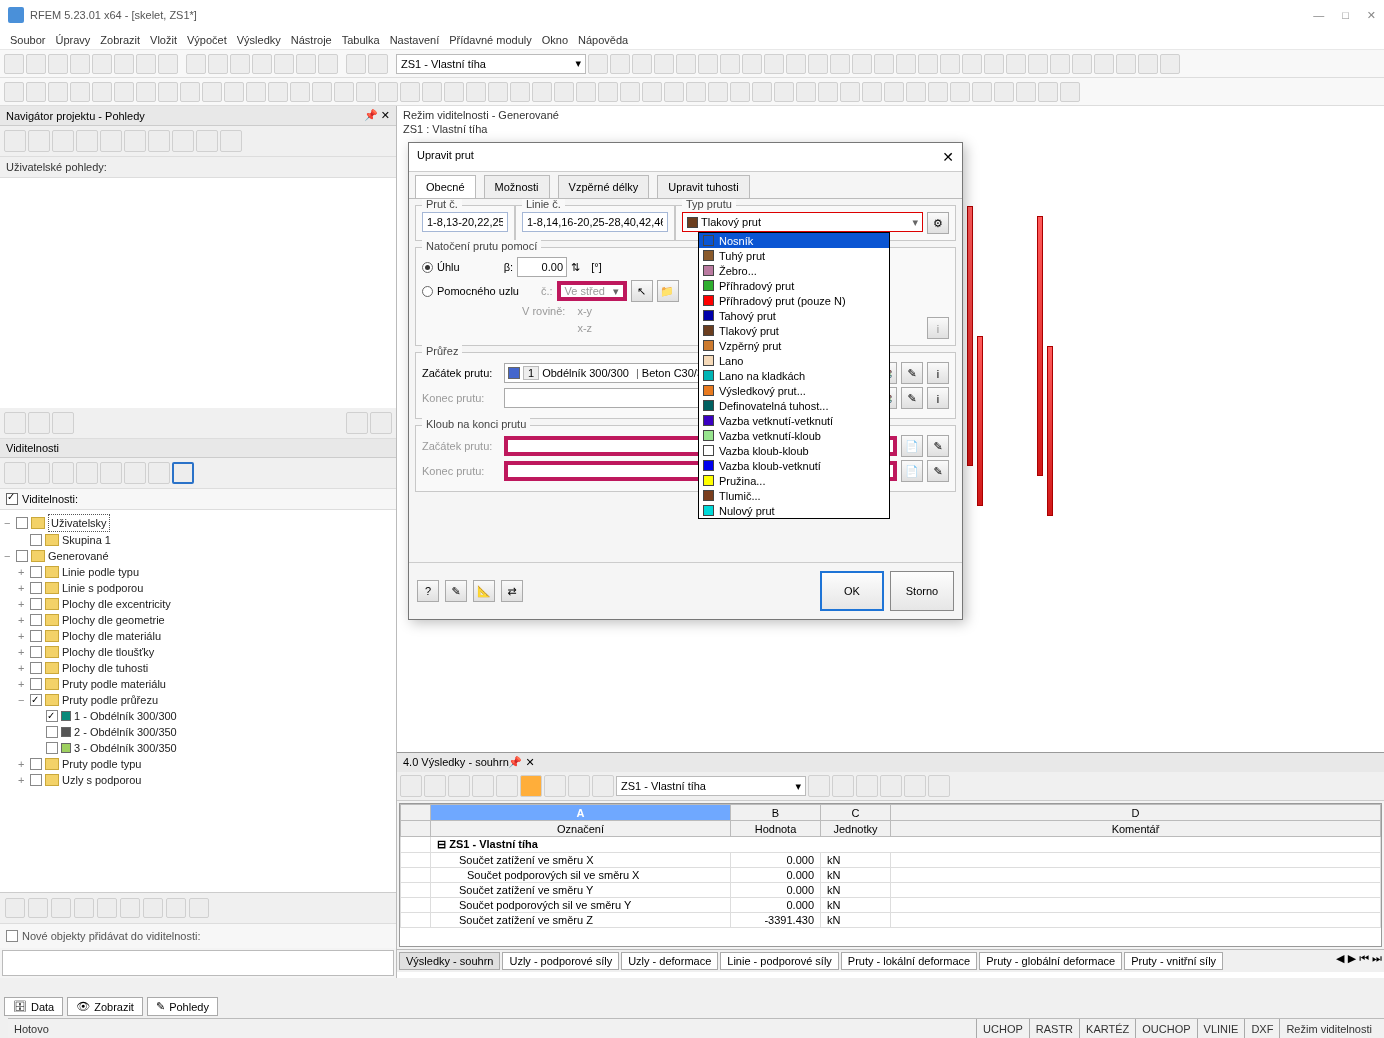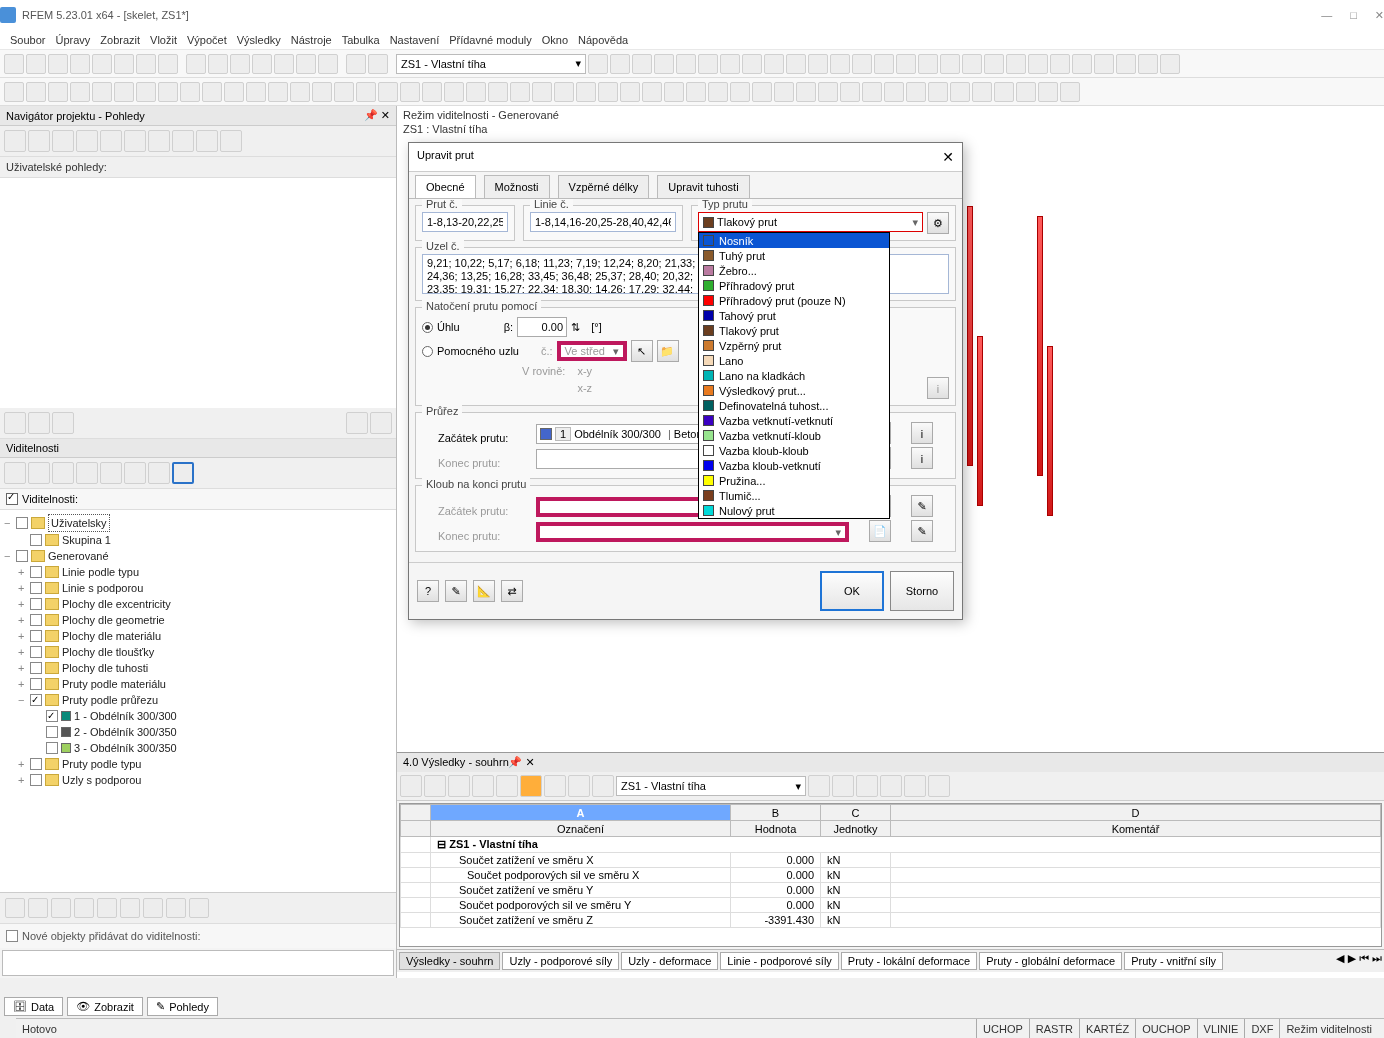--- a/index.html
+++ b/index.html
@@ -1,17 +1,17 @@
 <!DOCTYPE html>
 <html><head>
 <meta charset="utf-8">
 <style>
 * { box-sizing: border-box; margin: 0; padding: 0; font-family: "Segoe UI", Tahoma, sans-serif; font-size: 11px; }
 body { background: #f0f0f0; width: 1384px; height: 1038px; overflow: hidden; position: relative; }
-.titlebar { height: 30px; background: #fff; display: flex; align-items: center; padding: 0 0; }
+.titlebar { height: 30px; background: #fff; display: flex; align-items: center; padding: 0 8px; }
 .titlebar .logo { width:16px; height:16px; background:#4a90d9; border-radius:2px; margin-right:6px;}
 .titlebar .title { flex:1; color:#555; }
 .titlebar .win-btns { display:flex; gap:18px; color:#888; }
 .menubar { height: 20px; background:#fff; display:flex; gap:10px; padding:0 10px; align-items:center; border-bottom:1px solid #e8e8e8;}
 .menubar span { color:#333; }
 .toolbar-row { height:28px; background:#f8f8f8; display:flex; align-items:center; gap:2px; padding:0 4px; border-bottom:1px solid #ddd;}
 .tbtn { width:20px; height:20px; background:#ededed; border:1px solid #d0d0d0; border-radius:2px;}
 .tsep { width:4px;}
 .lc-combo { width:190px; height:20px; border:1px solid #bbb; background:#fff; padding:0 4px; display:flex; align-items:center; }
 .main-area { display:flex; height: 872px; }
@@ -42,32 +42,32 @@
 .results-grid table{width:100%;border-collapse:collapse}
 .results-grid th{background:#f1f1f1;border:1px solid #bbb;padding:1px 3px;font-weight:normal;height:16px}
 .results-grid td{border:1px solid #ddd;padding:1px 6px;height:15px}
 .results-grid .col-a{background:#6fa8ff;color:#fff;text-align:center;font-weight:bold}
 .results-grid .val{text-align:right}
 .result-tabs{display:flex;background:#f0f0f0;border-top:1px solid #bbb;padding:2px;gap:2px}
 .result-tab{border:1px solid #aaa;background:#fff;padding:2px 6px}
 .result-tab.active{background:#e0e0e0}
 .bottom-tabs{position:absolute;left:4px;bottom:22px;display:flex;gap:4px}
 .bottom-tab{border:1px solid #aaa;background:#fff;padding:2px 8px;display:flex;align-items:center;gap:4px}
-.statusbar{position:absolute;left:16px;right:0;bottom:0;height:20px;background:#f1f1f1;border-top:1px solid #bbb;display:flex;align-items:center;padding:0 6px;color:#333}
+.statusbar{position:absolute;left:8px;right:0;bottom:0;height:20px;background:#f1f1f1;border-top:1px solid #bbb;display:flex;align-items:center;padding:0 6px;color:#333}
 .statusbar .sep{flex:1}
 .statusbar .cell{border-left:1px solid #aaa;padding:0 6px;height:100%;display:flex;align-items:center}
 .dialog{position:absolute;left:408px;top:142px;width:555px;height:478px;background:#f5f5f5;border:1px solid #777;box-shadow:3px 3px 12px rgba(0,0,0,.25);z-index:10;display:flex;flex-direction:column}
 .dialog-title{background:#fff;padding:6px 8px;display:flex;justify-content:space-between;border-bottom:1px solid #ccc}
 .dialog-tabs{display:flex;background:#f5f5f5;border-bottom:1px solid #bbb}
 .dialog-tab{padding:5px 10px;border:1px solid #bbb;border-bottom:none;margin-right:2px;margin-top:3px;margin-left:6px;background:#eee}
 .dialog-tab.active{background:#fff}
 .dialog-body{flex:1;padding:6px;display:flex;flex-direction:column;gap:6px;overflow:hidden}
 .group{border:1px solid #c8c8c8;background:#f9f9f9;padding:6px;position:relative}
 .group>.gtitle{position:absolute;top:-8px;left:6px;background:#f9f9f9;padding:0 4px;color:#444}
-.row2{display:flex;gap:8px}
+.row2{display:flex;gap:0}
 .row2 .group{flex:1}
 .txt{width:100%;border:1px solid #a5b7d6;background:#fff;padding:2px 4px;height:20px}
 .multiline{height:40px;line-height:13px;white-space:pre-wrap;overflow:hidden}
 .radio{display:flex;align-items:center;gap:4px;margin:3px 0}
 .radio .dot{width:11px;height:11px;border:1px solid #666;border-radius:50%;display:inline-block;background:#fff;position:relative}
 .radio .dot.on::after{content:"";position:absolute;inset:2px;background:#333;border-radius:50%}
 .spin{width:50px;height:20px;border:1px solid #aaa;background:#fff;text-align:right;padding:0 3px}
 .combo{height:20px;border:4px solid #be185d;background:#fff;display:flex;align-items:center;padding:0 4px;position:relative}
 .combo .arrow{margin-left:auto;color:#666}
 .sqbtn{width:22px;height:22px;border:1px solid #aaa;background:linear-gradient(#fafafa,#e0e0e0);display:inline-flex;align-items:center;justify-content:center}
@@ -80,21 +80,21 @@
 .dd-item.selected{background:#0a55d3;color:#fff}
 .dd-sw{width:11px;height:11px;border:1px solid #444;flex-shrink:0}
 .disabled-label{color:#9a9a9a}
 .x-close{font-size:14px;cursor:default}
 .vischeck{display:flex;align-items:center;gap:4px;padding:4px 6px;border-bottom:1px solid #ddd;background:#f7f7f7}
 .vischeck .box{width:12px;height:12px;border:1px solid #666;background:#fff;position:relative}
 .vischeck .box::after{content:"✓";position:absolute;top:-3px;left:0;font-size:10px}
 .left-lower-toolbar{display:flex;gap:3px;padding:5px;background:#f0f0f0;border-top:1px solid #ccc}
 .left-add-label{padding:6px;background:#f7f7f7;border-top:1px solid #ddd;display:flex;align-items:center;gap:4px;color:#555}
 .left-add-label .box{width:12px;height:12px;border:1px solid #888;background:#fff}
-.prof-row{display:flex;align-items:flex-end;gap:20px;margin:3px 16px}
+.prof-row{display:flex;align-items:center;gap:4px;margin:3px 0}
 .prof-input{flex:1;display:flex;align-items:center;gap:3px;border:1px solid #aaa;background:#fff;height:20px;padding:0 3px}
 .prof-sw{width:12px;height:12px;border:1px solid #666}
 </style>
 </head>
 <body>
 
 <div class="titlebar">
   <div class="logo"></div>
   <div class="title">RFEM 5.23.01 x64 - [skelet, ZS1*]</div>
   <div class="win-btns">
@@ -546,26 +546,20 @@
           <div class="gtitle">Typ prutu</div>
         <div style="display:flex;gap:4px">
           <div class="combo" style="flex:1;border:1px solid #d00">
             <span class="dd-sw" style="background:#6b3e1f"></span>&nbsp;<span>Tlakový prut</span><span class="arrow">▾</span>
           </div>
           <div class="sqbtn">⚙</div>
         </div>
       </div>
     </div>
     <div class="group">
-        <div class="gtitle">Uzel č.</div>
-      <div class="txt multiline">9,21; 10,22; 5,17; 6,18; 11,23; 7,19; 12,24; 8,20; 21,33;
-24,36; 13,25; 16,28; 33,45; 36,48; 25,37; 28,40; 20,32;
-23,35; 19,31; 15,27; 22,34; 18,30; 14,26; 17,29; 32,44;</div>
-    </div>
-    <div class="group">
         <div class="gtitle">Natočení prutu pomocí</div>
       <div class="radio"><span class="dot on"></span><span>Úhlu</span>
         <span style="margin-left:40px">β:</span>
         <input class="spin" value="0.00" style=""><span>⇅</span>&nbsp;<span>[°]</span>
       </div>
       <div class="radio">
           <span class="dot"></span>
           <span>Pomocného uzlu</span>
         <span class="disabled-label" style="margin-left:18px">č.:</span>
         <div class="combo disabled-label" style="width:70px">

